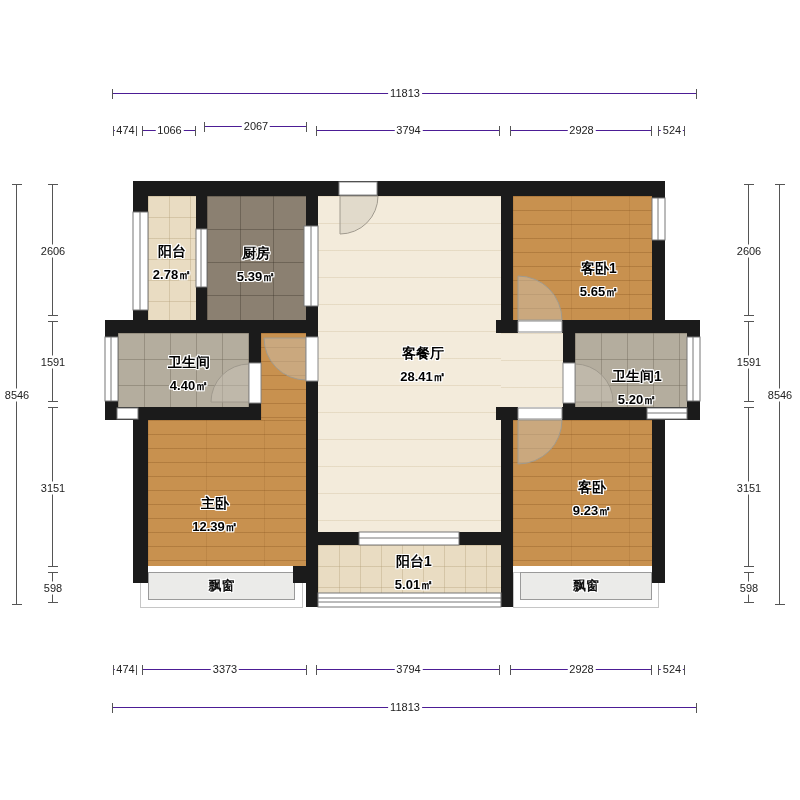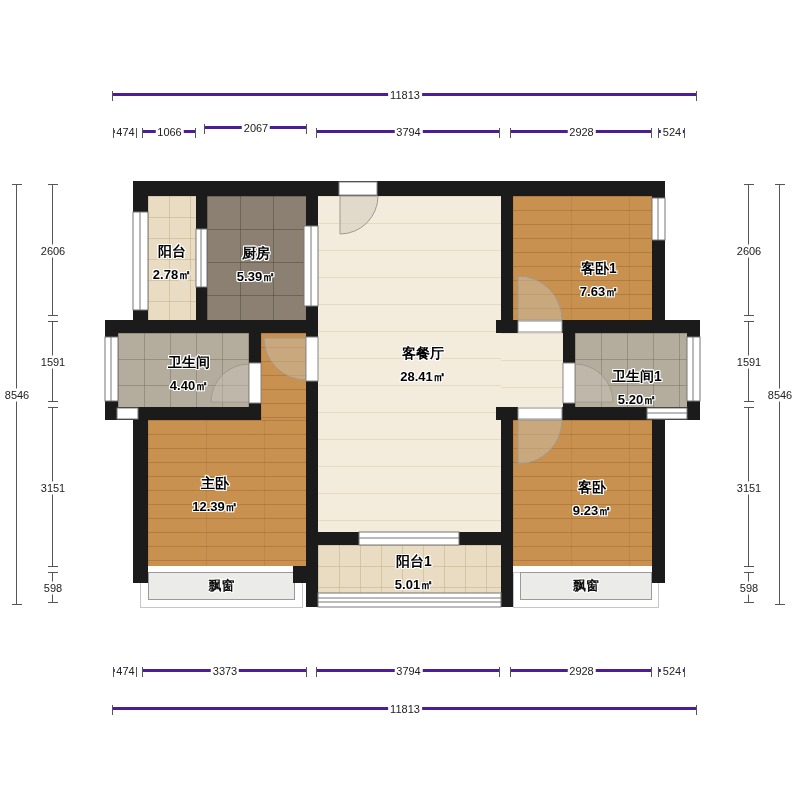--- a/index.html
+++ b/index.html
@@ -26,21 +26,21 @@
   .bay-sill{position:absolute;border:1px solid #c6c6c6;background:transparent;z-index:1;}
   #overlay{position:absolute;left:0;top:0;z-index:4;pointer-events:none;}
   .rlabel{position:absolute;transform:translate(-50%,-50%);text-align:center;z-index:5;
     font-weight:700;color:#000;white-space:nowrap;
     text-shadow:-1px -1px 0 #fff,1px -1px 0 #fff,-1px 1px 0 #fff,1px 1px 0 #fff,
                 -1px 0 0 #fff,1px 0 0 #fff,0 -1px 0 #fff,0 1px 0 #fff;}
   .rlabel .nm{font-size:14px;line-height:1.1;}
   .rlabel .ar{font-size:13px;margin-top:7px;}
   .baylabel{font-size:13px;font-weight:700;color:#111;
     text-shadow:-1px -1px 0 #fff,1px -1px 0 #fff,-1px 1px 0 #fff,1px 1px 0 #fff;}
-  .dim-h{position:absolute;height:0;border-top:3px solid #4c1d95;z-index:6;}
+  .dim-h{position:absolute;height:0;border-top:1px solid #4c1d95;z-index:6;}
   .dim-h::before,.dim-h::after{content:"";position:absolute;top:-5px;width:1px;height:10px;background:#555;}
   .dim-h::before{left:-1px;}
   .dim-h::after{right:0;}
   .dim-h>span{position:absolute;left:50%;top:-1px;transform:translate(-50%,-50%);
     background:#fff;padding:0 2px;font-size:11px;color:#222;line-height:1;white-space:nowrap;}
   .dim-v{position:absolute;width:0;border-left:1px solid #555;z-index:6;}
   .dim-v::before,.dim-v::after{content:"";position:absolute;left:-5px;width:10px;height:1px;background:#555;}
   .dim-v::before{top:-1px;}
   .dim-v::after{bottom:0;}
   .dim-v>span{position:absolute;top:50%;left:0;transform:translate(-50%,-50%);
@@ -144,31 +144,31 @@
   <div class="rlabel" style="left:256px;top:266px">
     <div class="nm">厨房</div>
     <div class="ar">5.39㎡</div>
   </div>
   <div class="rlabel" style="left:423px;top:366px">
     <div class="nm">客餐厅</div>
     <div class="ar">28.41㎡</div>
   </div>
   <div class="rlabel" style="left:599px;top:281px">
     <div class="nm">客卧1</div>
-    <div class="ar">7.63㎡</div>
+    <div class="ar">5.65㎡</div>
   </div>
   <div class="rlabel" style="left:189px;top:375px">
     <div class="nm">卫生间</div>
     <div class="ar">4.40㎡</div>
   </div>
   <div class="rlabel" style="left:637px;top:389px">
     <div class="nm">卫生间1</div>
     <div class="ar">5.20㎡</div>
   </div>
-  <div class="rlabel" style="left:215px;top:496px">
+  <div class="rlabel" style="left:215px;top:516px">
     <div class="nm">主卧</div>
     <div class="ar">12.39㎡</div>
   </div>
   <div class="rlabel" style="left:592px;top:500px">
     <div class="nm">客卧</div>
     <div class="ar">9.23㎡</div>
   </div>
   <div class="rlabel" style="left:414px;top:574px">
     <div class="nm">阳台1</div>
     <div class="ar">5.01㎡</div>

